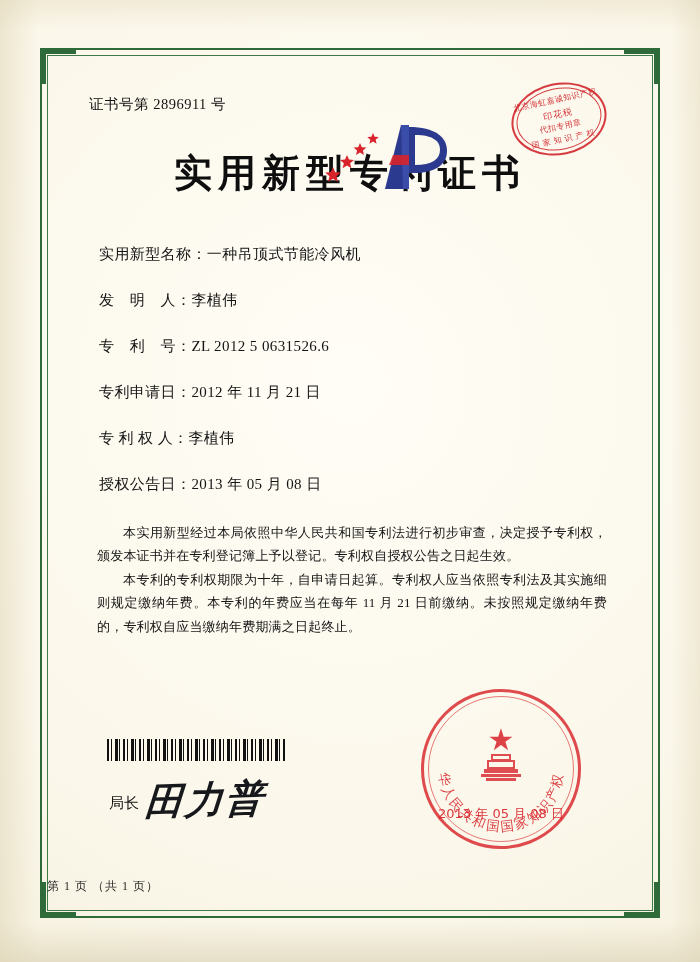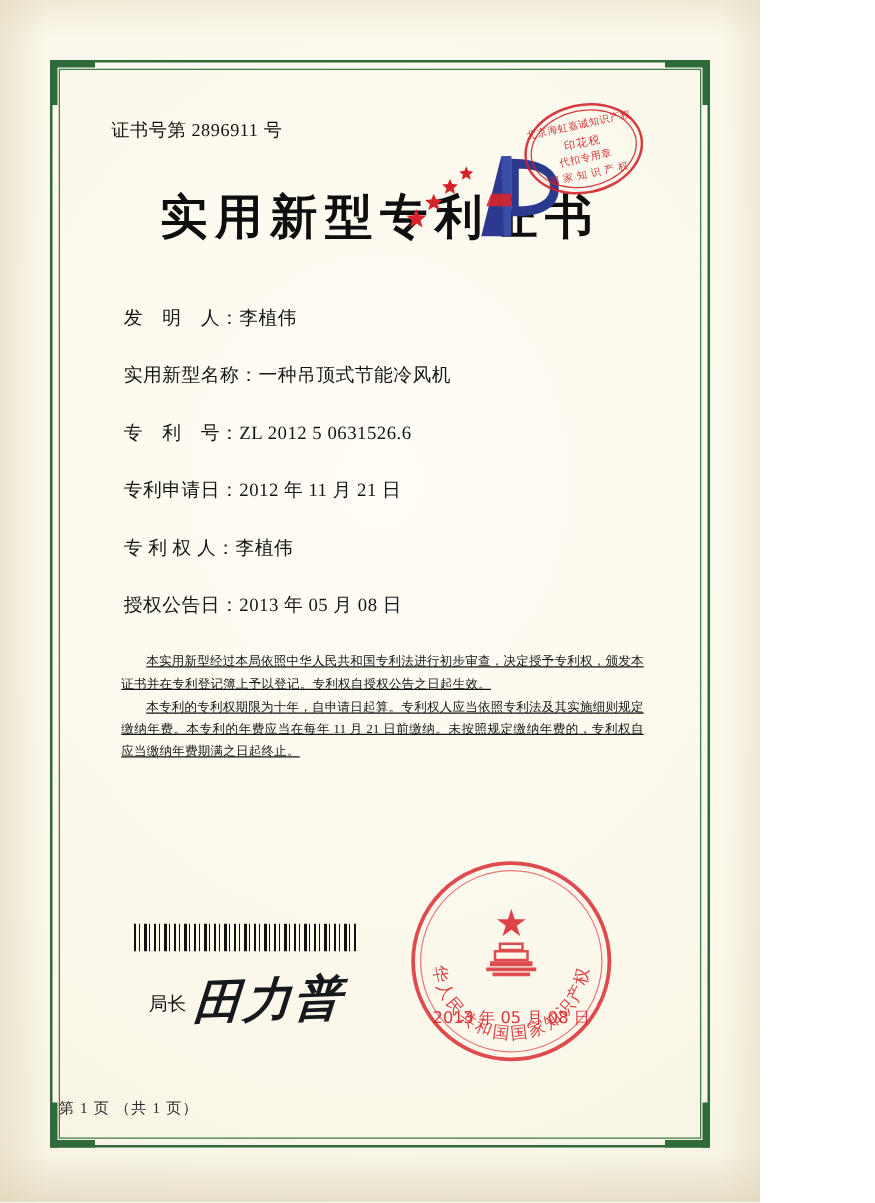--- a/index.html
+++ b/index.html
@@ -11,21 +11,21 @@
     width: 700px;
     height: 962px;
     font-family: "Liberation Serif", serif;
     color: #1a1a1a;
     overflow: hidden;
   }
 
   
   .page {
     position: relative;
-    width: 608px;
+    width: 700px;
     height: 962px;
     background:
       radial-gradient(120% 90% at 50% 40%, #fffdf6 0%, #fbf7ea 55%, #f3eeda 100%);
     box-sizing: border-box;
     overflow: hidden;
   }
   
   .page:before {
     content: "";
     position: absolute;
@@ -150,49 +150,48 @@
   .field .value {
     display: inline-block;
   }
 
   
   .body-text {
     margin-top: 14px;
     padding: 0 4px 0 8px;
   }
   .para {
-    font-size: 10px;
+    font-size: 13px;
     line-height: 1.78;
     text-indent: 2em;
     color: #141414;
     letter-spacing: .2px;
     margin: 0 0 1px 0;
     text-align: justify;
-    text-decoration: underline;
   }
 
   
   .barcode {
     position: absolute;
     left: 60px;
     bottom: 150px;
     width: 180px;
     height: 22px;
     background:
       repeating-linear-gradient(90deg,
         #111 0px, #111 2px, transparent 2px, transparent 4px,
         #111 4px, #111 5px, transparent 5px, transparent 8px,
         #111 8px, #111 11px, transparent 11px, transparent 12px,
         #111 12px, #111 13px, transparent 13px, transparent 16px);
   }
 
   
   .sig-row {
     position: absolute;
-    left: 72px;
+    left: 62px;
     bottom: 92px;
     display: flex;
     align-items: flex-end;
   }
   .sig-label {
     font-size: 15px;
     color: #121212;
     margin-right: 6px;
     padding-bottom: 6px;
   }
@@ -323,24 +322,24 @@
       <div class="txt t1">北京海虹嘉诚知识产权</div>
       <div class="txt t2">印花税</div>
       <div class="txt t3">代扣专用章</div>
       <div class="txt t4">国 家 知 识 产 权</div>
     </div>
 
     <div class="title">实用新型专利证书</div>
 
     <div class="fields">
       <div class="field">
+        <span class="label">实用新型名称：</span><span class="value">一种吊顶式节能冷风机</span>
+      </div>
+      <div class="field">
         <span class="label">发　明　人：</span><span class="value">李植伟</span>
-      </div>
-      <div class="field">
-        <span class="label">实用新型名称：</span><span class="value">一种吊顶式节能冷风机</span>
       </div>
       <div class="field">
         <span class="label">专　利　号：</span><span class="value">ZL 2012 5 0631526.6</span>
       </div>
       <div class="field">
         <span class="label">专利申请日：</span><span class="value">2012 年 11 月 21 日</span>
       </div>
       <div class="field">
         <span class="label">专 利 权 人：</span><span class="value">李植伟</span>
       </div>

